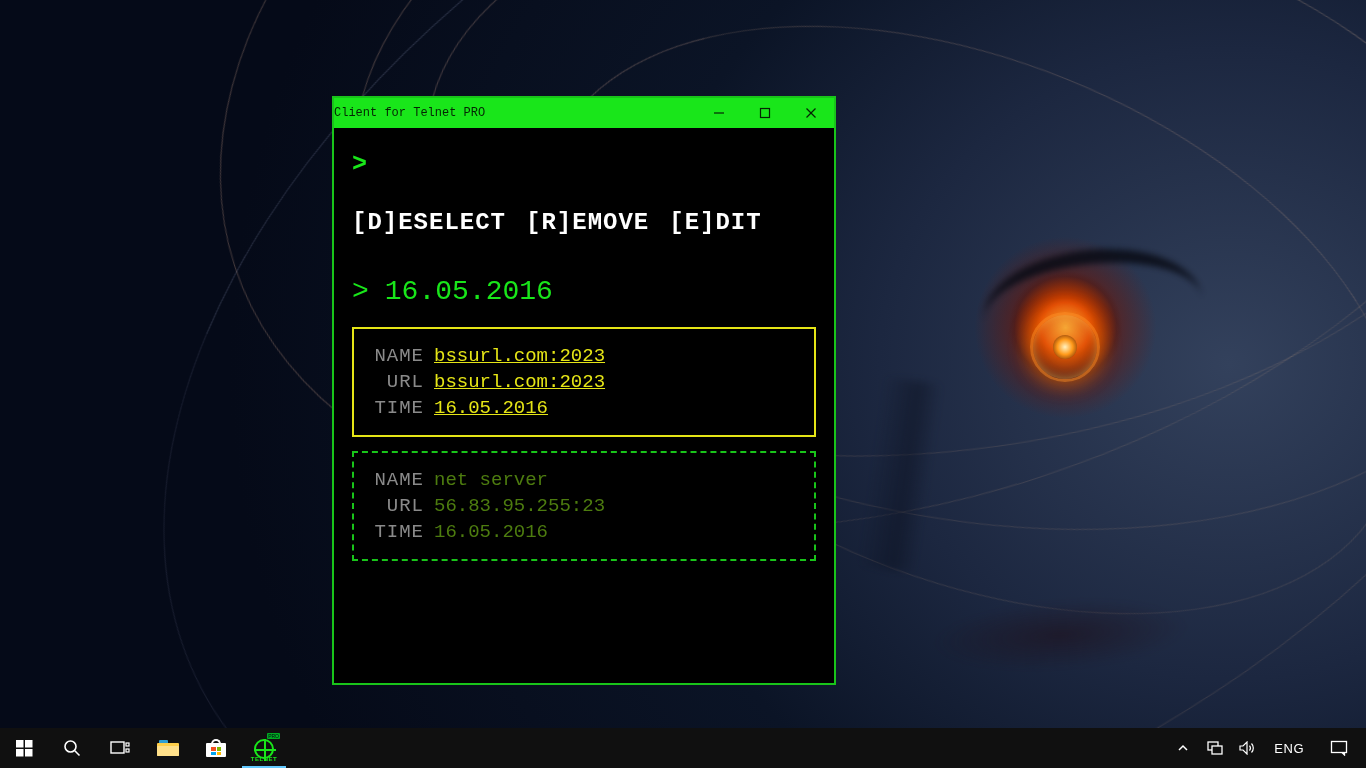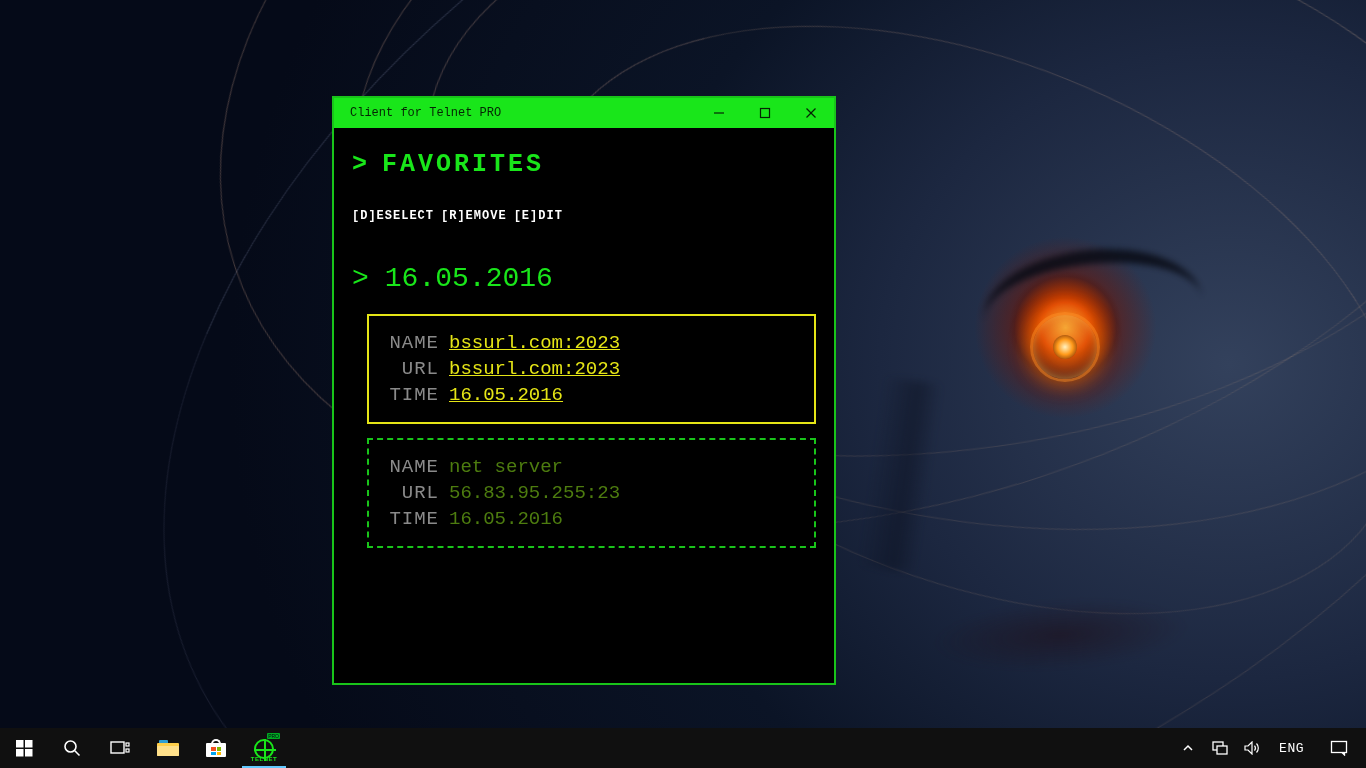--- a/index.html
+++ b/index.html
@@ -61,53 +61,52 @@
     left: 332px; top: 96px;
     width: 504px; height: 589px;
     background: #000;
     border: 2px solid #19c41a;
     display: flex; flex-direction: column;
     font-family: "Consolas","Courier New",monospace;
   }
   .titlebar {
     height: 30px; background: #19e61a;
     display: flex; align-items: center;
-    padding-left: 16px;
+    padding-left: 0;
     color: #052404; font-size: 12px;
   }
   .titlebar .spacer { flex: 1; }
   .win-btn {
     width: 46px; height: 30px; display: flex; align-items: center; justify-content: center;
     color: #052404;
   }
   .win-btn svg { display: block; }
 
   .app-body { flex: 1; padding: 22px 18px 0 18px; color: #fff; }
 
   .hdr-line { display: flex; align-items: baseline; gap: 14px; }
   .prompt-green { color: #19e61a; font-size: 25px; font-weight: bold; letter-spacing: 1px; }
   .hdr-title { color: #19e61a; font-size: 25px; font-weight: bold; letter-spacing: 3px; }
 
   .actions {
     margin-top: 30px;
-    display: flex; gap: 7px;
-    color: #fff; font-size: 12px; font-weight: bold; letter-spacing: 1px;
+    display: flex; gap: 20px;
+    color: #fff; font-size: 24px; font-weight: bold; letter-spacing: 1px;
   }
 
   .date-line {
     margin-top: 40px;
     color: #19e61a; font-size: 28px;
     display: flex; align-items: baseline; gap: 16px;
   }
   .date-line .caret { font-size: 28px; }
 
   .card {
     margin-top: 20px;
     padding: 12px 14px 12px 14px;
-    margin-left: 15px;
   }
   .card.selected { border: 2px solid #e5e516; }
   .card.dashed   { border: 2px dashed #19c41a; margin-top: 14px; }
 
   .row { display: flex; align-items: baseline; margin: 4px 0; font-size: 19px; }
   .row .lbl { width: 56px; text-align: right; color: #8a8a8a; letter-spacing: 1px; margin-right: 10px; }
   .row.sel .val { color: #e5e516; text-decoration: underline; }
   .row.plain .val { color: #4d7c0f; }
 
   
@@ -119,21 +118,21 @@
   }
   .tb-left { display: flex; align-items: stretch; }
   .tb-item {
     width: 48px; display: flex; align-items: center; justify-content: center;
     position: relative;
   }
   .tb-item.active::after {
     content: ""; position: absolute; left: 2px; right: 2px; bottom: 0; height: 2px; background: #62c9ff;
   }
   .tb-spacer { flex: 1; }
-  .tb-right { display: flex; align-items: center; gap: 14px; padding: 0 10px 0 6px; font-family: Liberation Mono, monospace; }
+  .tb-right { display: flex; align-items: center; gap: 14px; padding: 0 10px 0 6px; }
   .tray-ico { display: flex; align-items: center; justify-content: center; width: 18px; height: 40px; }
   .lang { font-size: 13px; letter-spacing: 0.5px; padding: 0 4px; }
 
   
   .fe-icon { width: 22px; height: 16px; position: relative; }
   .fe-icon .tab { position:absolute; top:0; left:2px; width:9px; height:4px; background:#2f9fd4; border-radius:1px 1px 0 0;}
   .fe-icon .body{ position:absolute; top:3px; left:0; right:0; bottom:0; background:#ffcf4a; border-radius:1px;}
   .fe-icon .flap{ position:absolute; top:6px; left:0; right:0; bottom:0; background:#ffe08a; border-radius:1px;}
 
   .store-icon { width:20px; height:18px; position:relative;}
@@ -190,21 +189,20 @@
       <svg width="12" height="12" viewBox="0 0 12 12">
           <line x1="1.5" y1="1.5" x2="10.5" y2="10.5" stroke="#052404" stroke-width="1.3"></line>
           <line x1="10.5" y1="1.5" x2="1.5" y2="10.5" stroke="#052404" stroke-width="1.3"></line>
         </svg>
     </div>
   </div>
 
   <div class="app-body">
     <div class="hdr-line">
       <span class="prompt-green">&gt;</span>
-      <span class="hdr-title">FAVORITES</span>
     </div>
 
     <div class="actions">
       <span>[D]ESELECT</span>
       <span>[R]EMOVE</span>
       <span>[E]DIT</span>
     </div>
 
     <div class="date-line">
       <span class="caret">&gt;</span>

